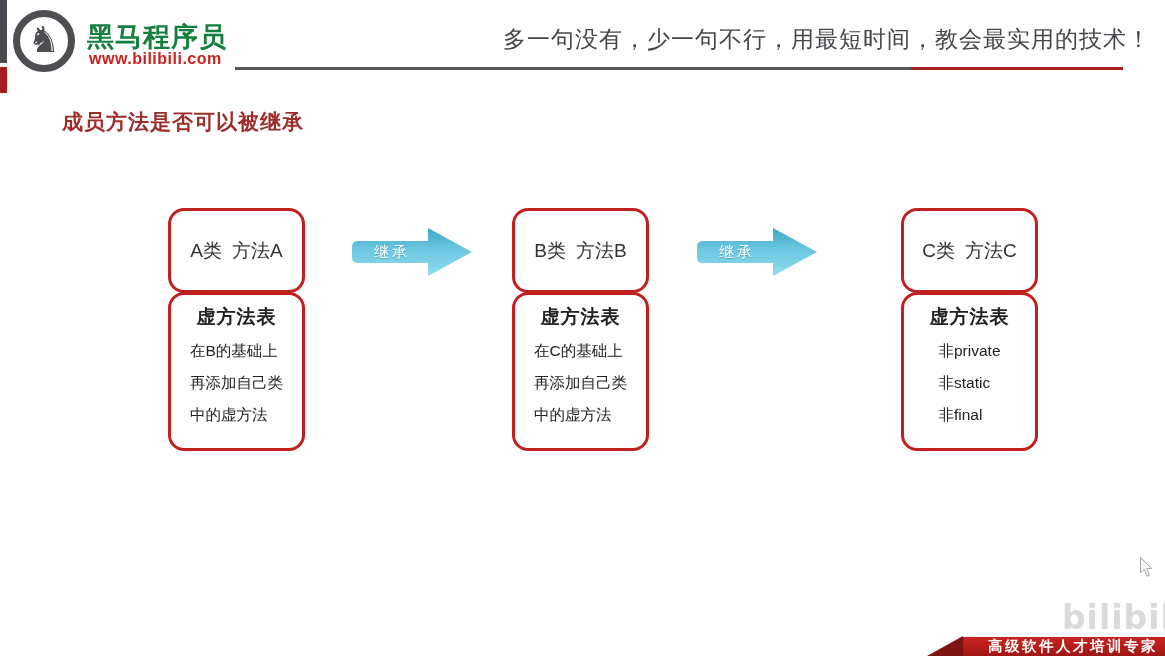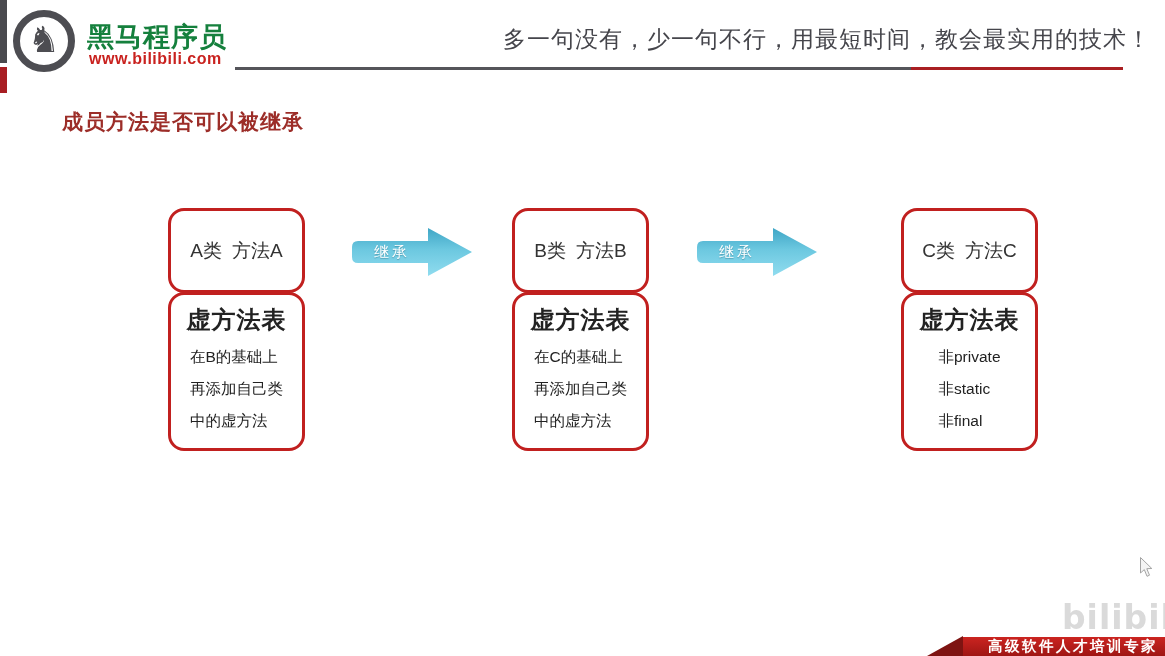--- a/index.html
+++ b/index.html
@@ -47,21 +47,21 @@
   .group.g-c { left:857px;margin-left:44px; }
   .class-box {
     height:85px; border:3px solid #c1201f; border-radius:16px; background:#fff;
     display:flex; flex-direction:row; align-items:center; justify-content:center;
     gap:10px; font-size:19px; color:#333; position:relative; z-index:2;
   }
   .vtable-box {
     margin-top:-1px; height:159px; border:3px solid #c1201f; border-radius:16px;
     background:#fff; text-align:center; padding-top:9px; position:relative; z-index:1;
   }
-  .vtable-title { font-size:24px; font-weight:700; color:#222; letter-spacing:1px; }
+  .vtable-title { font-size:19px; font-weight:700; color:#222; letter-spacing:1px; }
   .vtable-items {
     display:inline-block; text-align:left; margin-top:5px;
     font-size:15.5px; color:#222; line-height:32px;
   }
 
   
   .arrow { position:absolute; width:120px; height:56px; top:224px; }
   .arrow.a1 { left:352px; }
   .arrow.a2 { left:697px; }
   .arrow .inherit-label {

